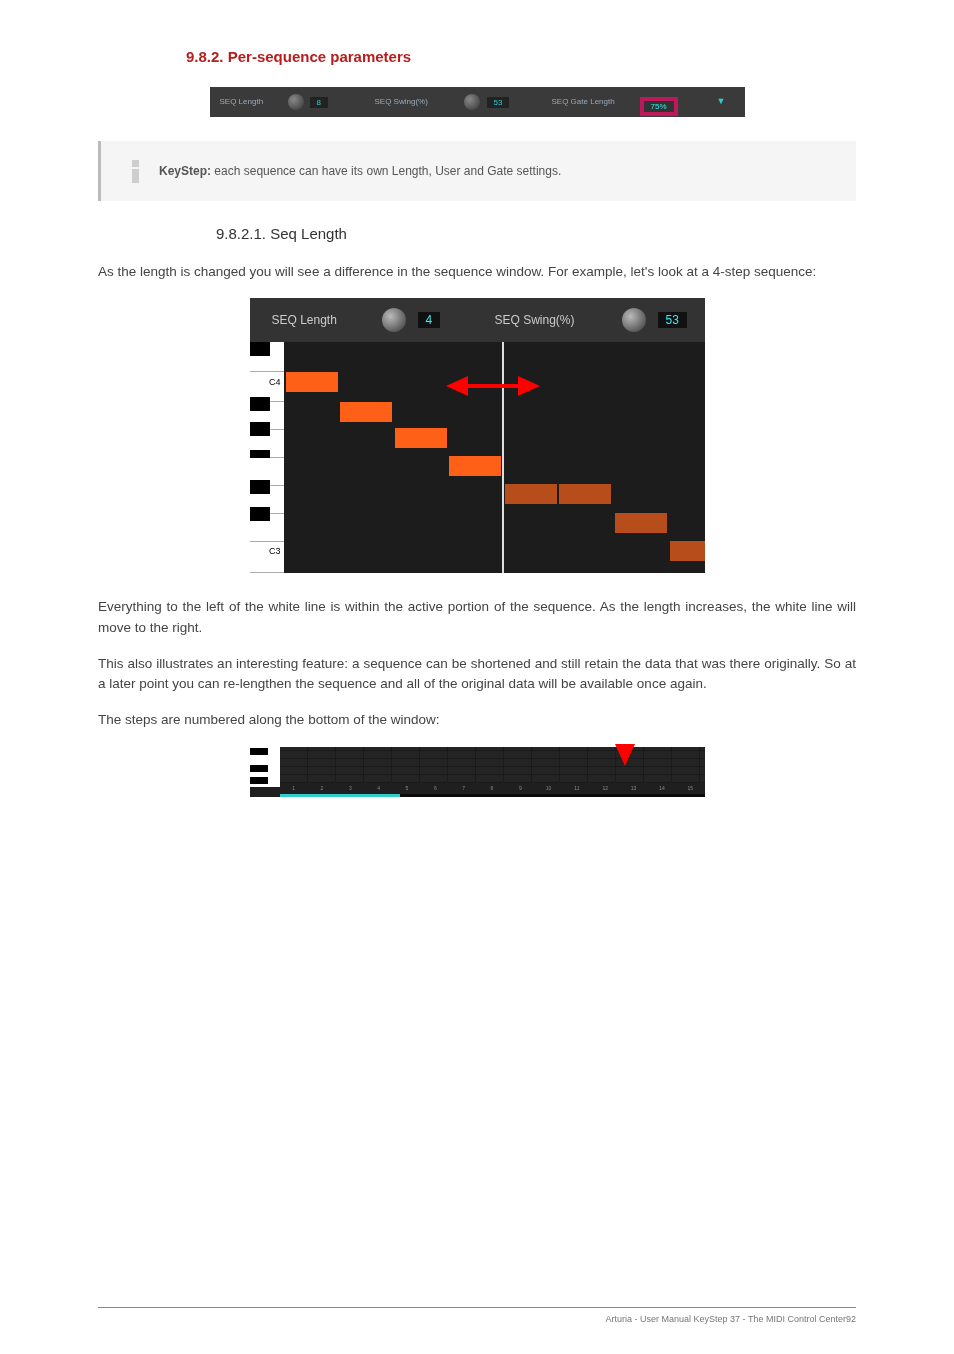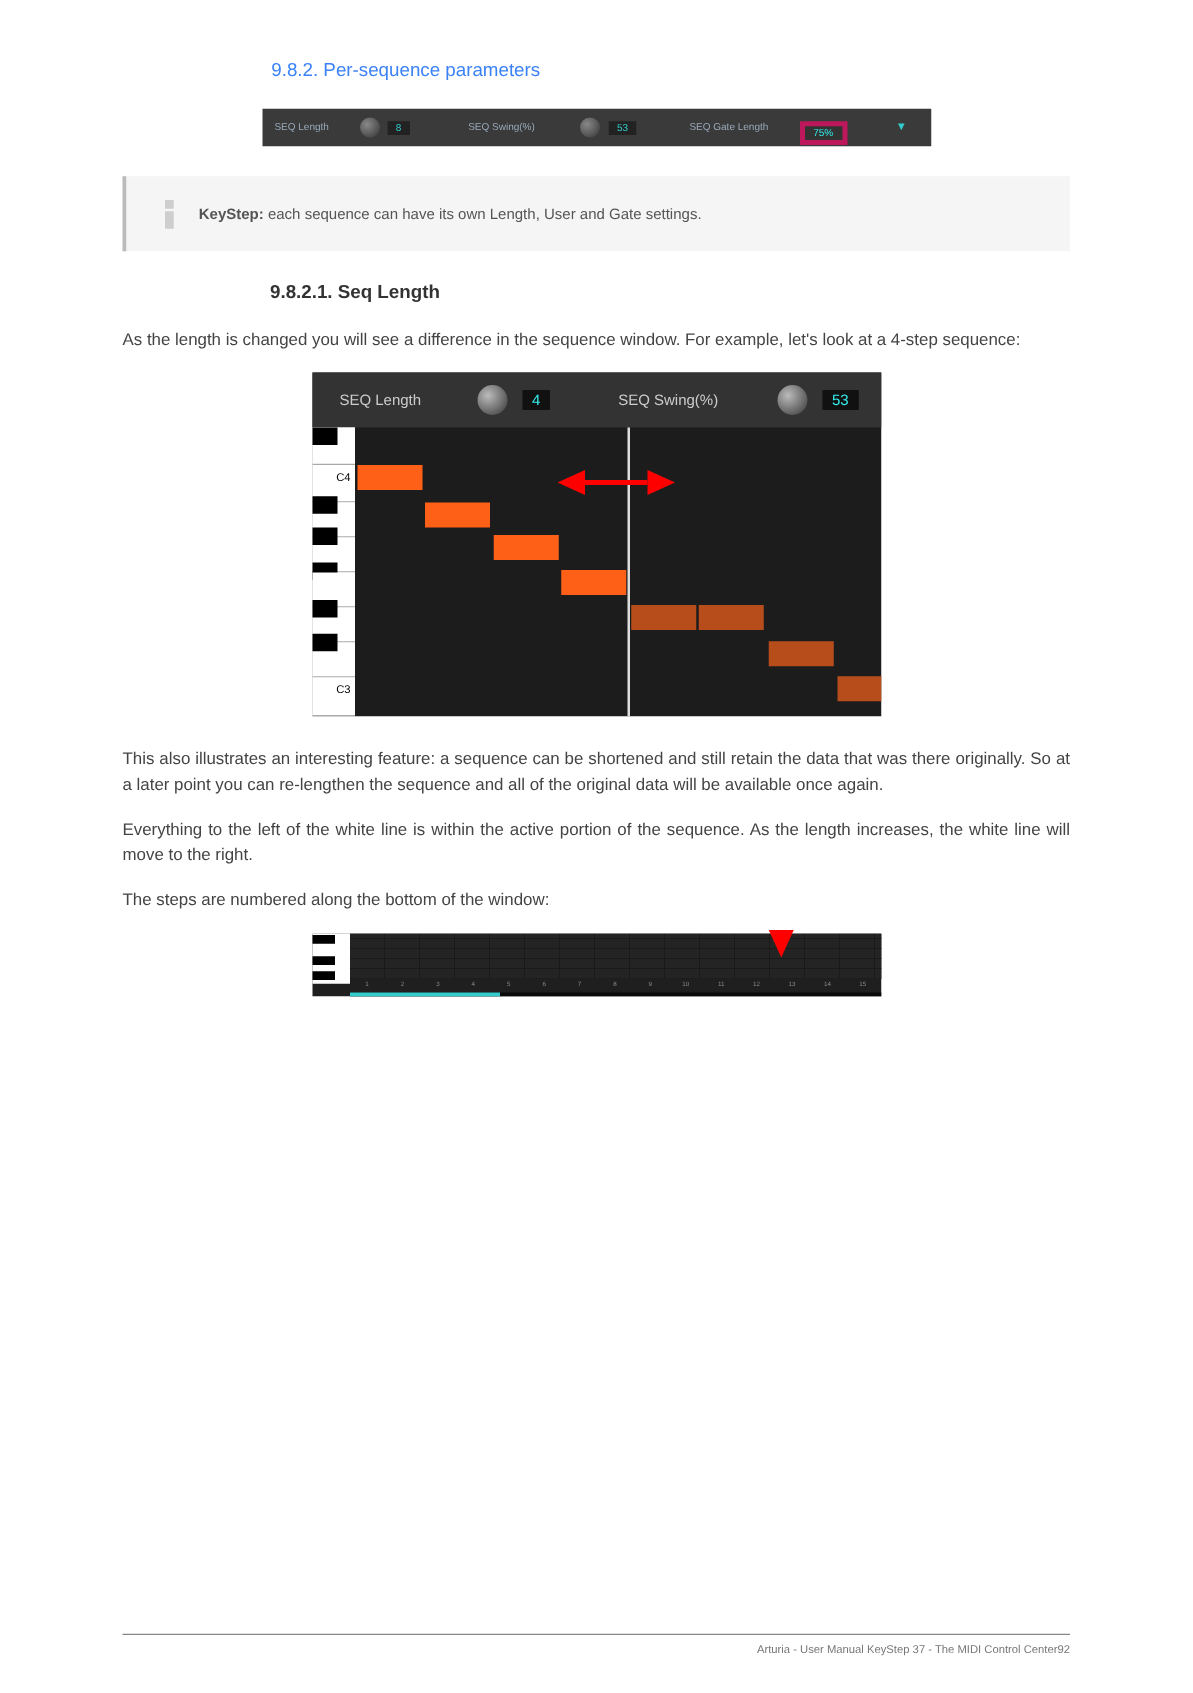--- a/index.html
+++ b/index.html
@@ -1,19 +1,19 @@
 <!DOCTYPE html>
 <html><head>
 <meta charset="utf-8">
 <style>
 *{box-sizing:border-box;margin:0;padding:0}
 body{width:954px;height:1354px;background:#fff;position:relative;font-family:"Century Gothic",Futura,sans-serif}
 .page{padding:48px 98px 0 98px}
-h3{font-size:15px;font-weight:400;color:#3b82f6;margin-bottom:22px;margin-left:119px}
-h4{font-size:15px;font-weight:700;color:#333;margin:24px 0 20px 118px}
+h3{font-size:15px;font-weight:700;color:#b91c1c;margin-bottom:22px;margin-left:88px}
+h4{font-size:15px;font-weight:400;color:#333;margin:24px 0 20px 118px}
 .img1{width:535px;height:30px;margin:0 auto 24px;display:block;background:#3a3a3a;position:relative}
 .img1 .lbl{position:absolute;color:#9ab;font-size:8px;top:10px}
 .img1 .knob{position:absolute;width:16px;height:16px;border-radius:50%;background:radial-gradient(circle at 35% 35%,#888,#333);top:7px}
 .img1 .val{position:absolute;font-size:8px;color:#3cc;top:10px;background:#222;padding:1px 7px}
 .img1 .pull{position:absolute;right:18px;top:9px;width:10px;height:10px;color:#3cc;font-size:9px}
 p{font-size:13.5px;line-height:1.5;color:#444;text-align:justify;margin-bottom:16px}
 .callout{background:#f5f5f5;border-left:3px solid #bbb;padding:18px 14px 18px 22px;margin:18px 0 24px;display:flex;align-items:center;gap:12px;font-size:12px;color:#555}
 .callout .ico{width:24px;height:24px;display:flex;flex-direction:column;align-items:center;justify-content:center;opacity:.35}
 .callout .ico .dot{width:7px;height:7px;background:#888;margin-bottom:2px}
 .callout .ico .bar{width:7px;height:14px;background:#888}
@@ -107,22 +107,22 @@
   <div class="note" style="top:158px;left:199px;width:52px"></div>
   <div class="note dim" style="top:186px;left:255px;width:52px"></div>
   <div class="note dim" style="top:186px;left:309px;width:52px"></div>
   <div class="note dim" style="top:215px;left:365px;width:52px"></div>
   <div class="note dim" style="top:243px;left:420px;width:35px"></div>
   <div style="position:absolute;top:78px;left:196px;width:0;height:0;border-top:10px solid transparent;border-bottom:10px solid transparent;border-right:22px solid #f00"></div>
   <div style="position:absolute;top:86px;left:218px;width:50px;height:4px;background:#f00"></div>
   <div style="position:absolute;top:78px;left:268px;width:0;height:0;border-top:10px solid transparent;border-bottom:10px solid transparent;border-left:22px solid #f00"></div>
 </div>
 
+<p>Everything to the left of the white line is within the active portion of the sequence. As the length increases, the white line will move to the right.</p>
 <p>This also illustrates an interesting feature: a sequence can be shortened and still retain the data that was there originally. So at a later point you can re-lengthen the sequence and all of the original data will be available once again.</p>
-<p>Everything to the left of the white line is within the active portion of the sequence. As the length increases, the white line will move to the right.</p>
 <p>The steps are numbered along the bottom of the window:</p>
 
 <div class="img3">
   <div class="piano3">
     <div class="bk3" style="top:1px"></div>
     <div class="bk3" style="top:18px"></div>
     <div class="bk3" style="top:30px"></div>
   </div>
   <div style="position:absolute;left:30px;top:0;right:0;height:36px;background:repeating-linear-gradient(90deg,#252525 0,#252525 27px,#1a1a1a 27px,#1a1a1a 28px),linear-gradient(#252525,#252525);opacity:.9"></div>
   <div style="position:absolute;left:30px;top:0;right:0;height:36px;background:repeating-linear-gradient(0deg,#1a1a1a 0,#1a1a1a 1px,transparent 1px,transparent 8px)"></div>

